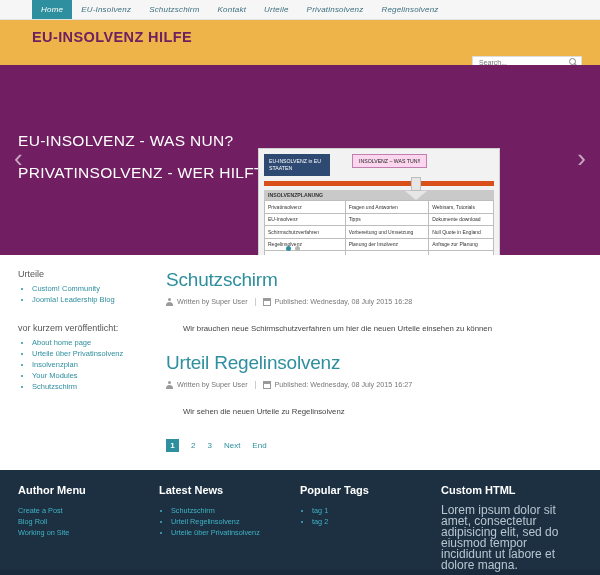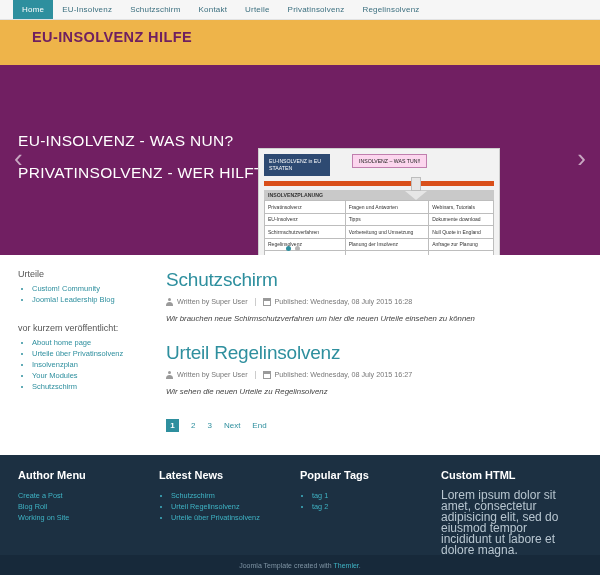--- a/index.html
+++ b/index.html
@@ -16,22 +16,23 @@
     margin: 0 auto;
   }
 
   
   .topnav {
     height: 20px;
     background: #f6f6f6;
     border-bottom: 1px solid #e2e2e2;
     display: flex;
     align-items: stretch;
-    padding-left: 13px;
+    padding-left: 32px;
     font-size: 8px;
+    font-style: italic;
   }
   .topnav .nav-item {
     display: flex; align-items: center;
     padding: 0 9px;
     color: #3a6e7e;
     white-space: nowrap;
     letter-spacing: 0.2px;
   }
   .topnav .nav-item.active {
     background: #2e8f9e;
@@ -270,22 +271,21 @@
   }
   .cal-icon::before {
     content: ""; position: absolute;
     left: 0; top: 0; right: 0; height: 2px;
     background: #9a9a9a;
   }
   .body-text {
     font-size: 7.8px;
     color: #444;
     line-height: 11px;
-    margin: 0;
-    font-style: italic;
+    margin: 17px;
   }
 
   .pagination {
     display: flex;
     align-items: center;
     gap: 12px;
     margin-top: 22px;
     font-size: 8px;
   }
   .page-num {
@@ -357,20 +357,24 @@
     <div class="nav-item">Urteile</div>
     <div class="nav-item">Privatinsolvenz</div>
     <div class="nav-item">Regelinsolvenz</div>
   </div>
 
   <div class="header">
     <div class="brand">
       <span>EU-INSOLVENZ HILFE</span>
     </div>
     <div class="tagline">Insolvenz mit Null Quote</div>
+    <div class="searchbox">
+      <input type="text" placeholder="Search..." style="">
+      <span class="search-icon"></span>
+    </div>
   </div>
 
   <div class="hero">
     <div class="arrow left">‹</div>
     <div class="arrow right">›</div>
 
     <div class="hero-text">
       <div>EU-INSOLVENZ - WAS NUN?</div>
       <div>PRIVATINSOLVENZ - WER HILFT?</div>
     </div>

